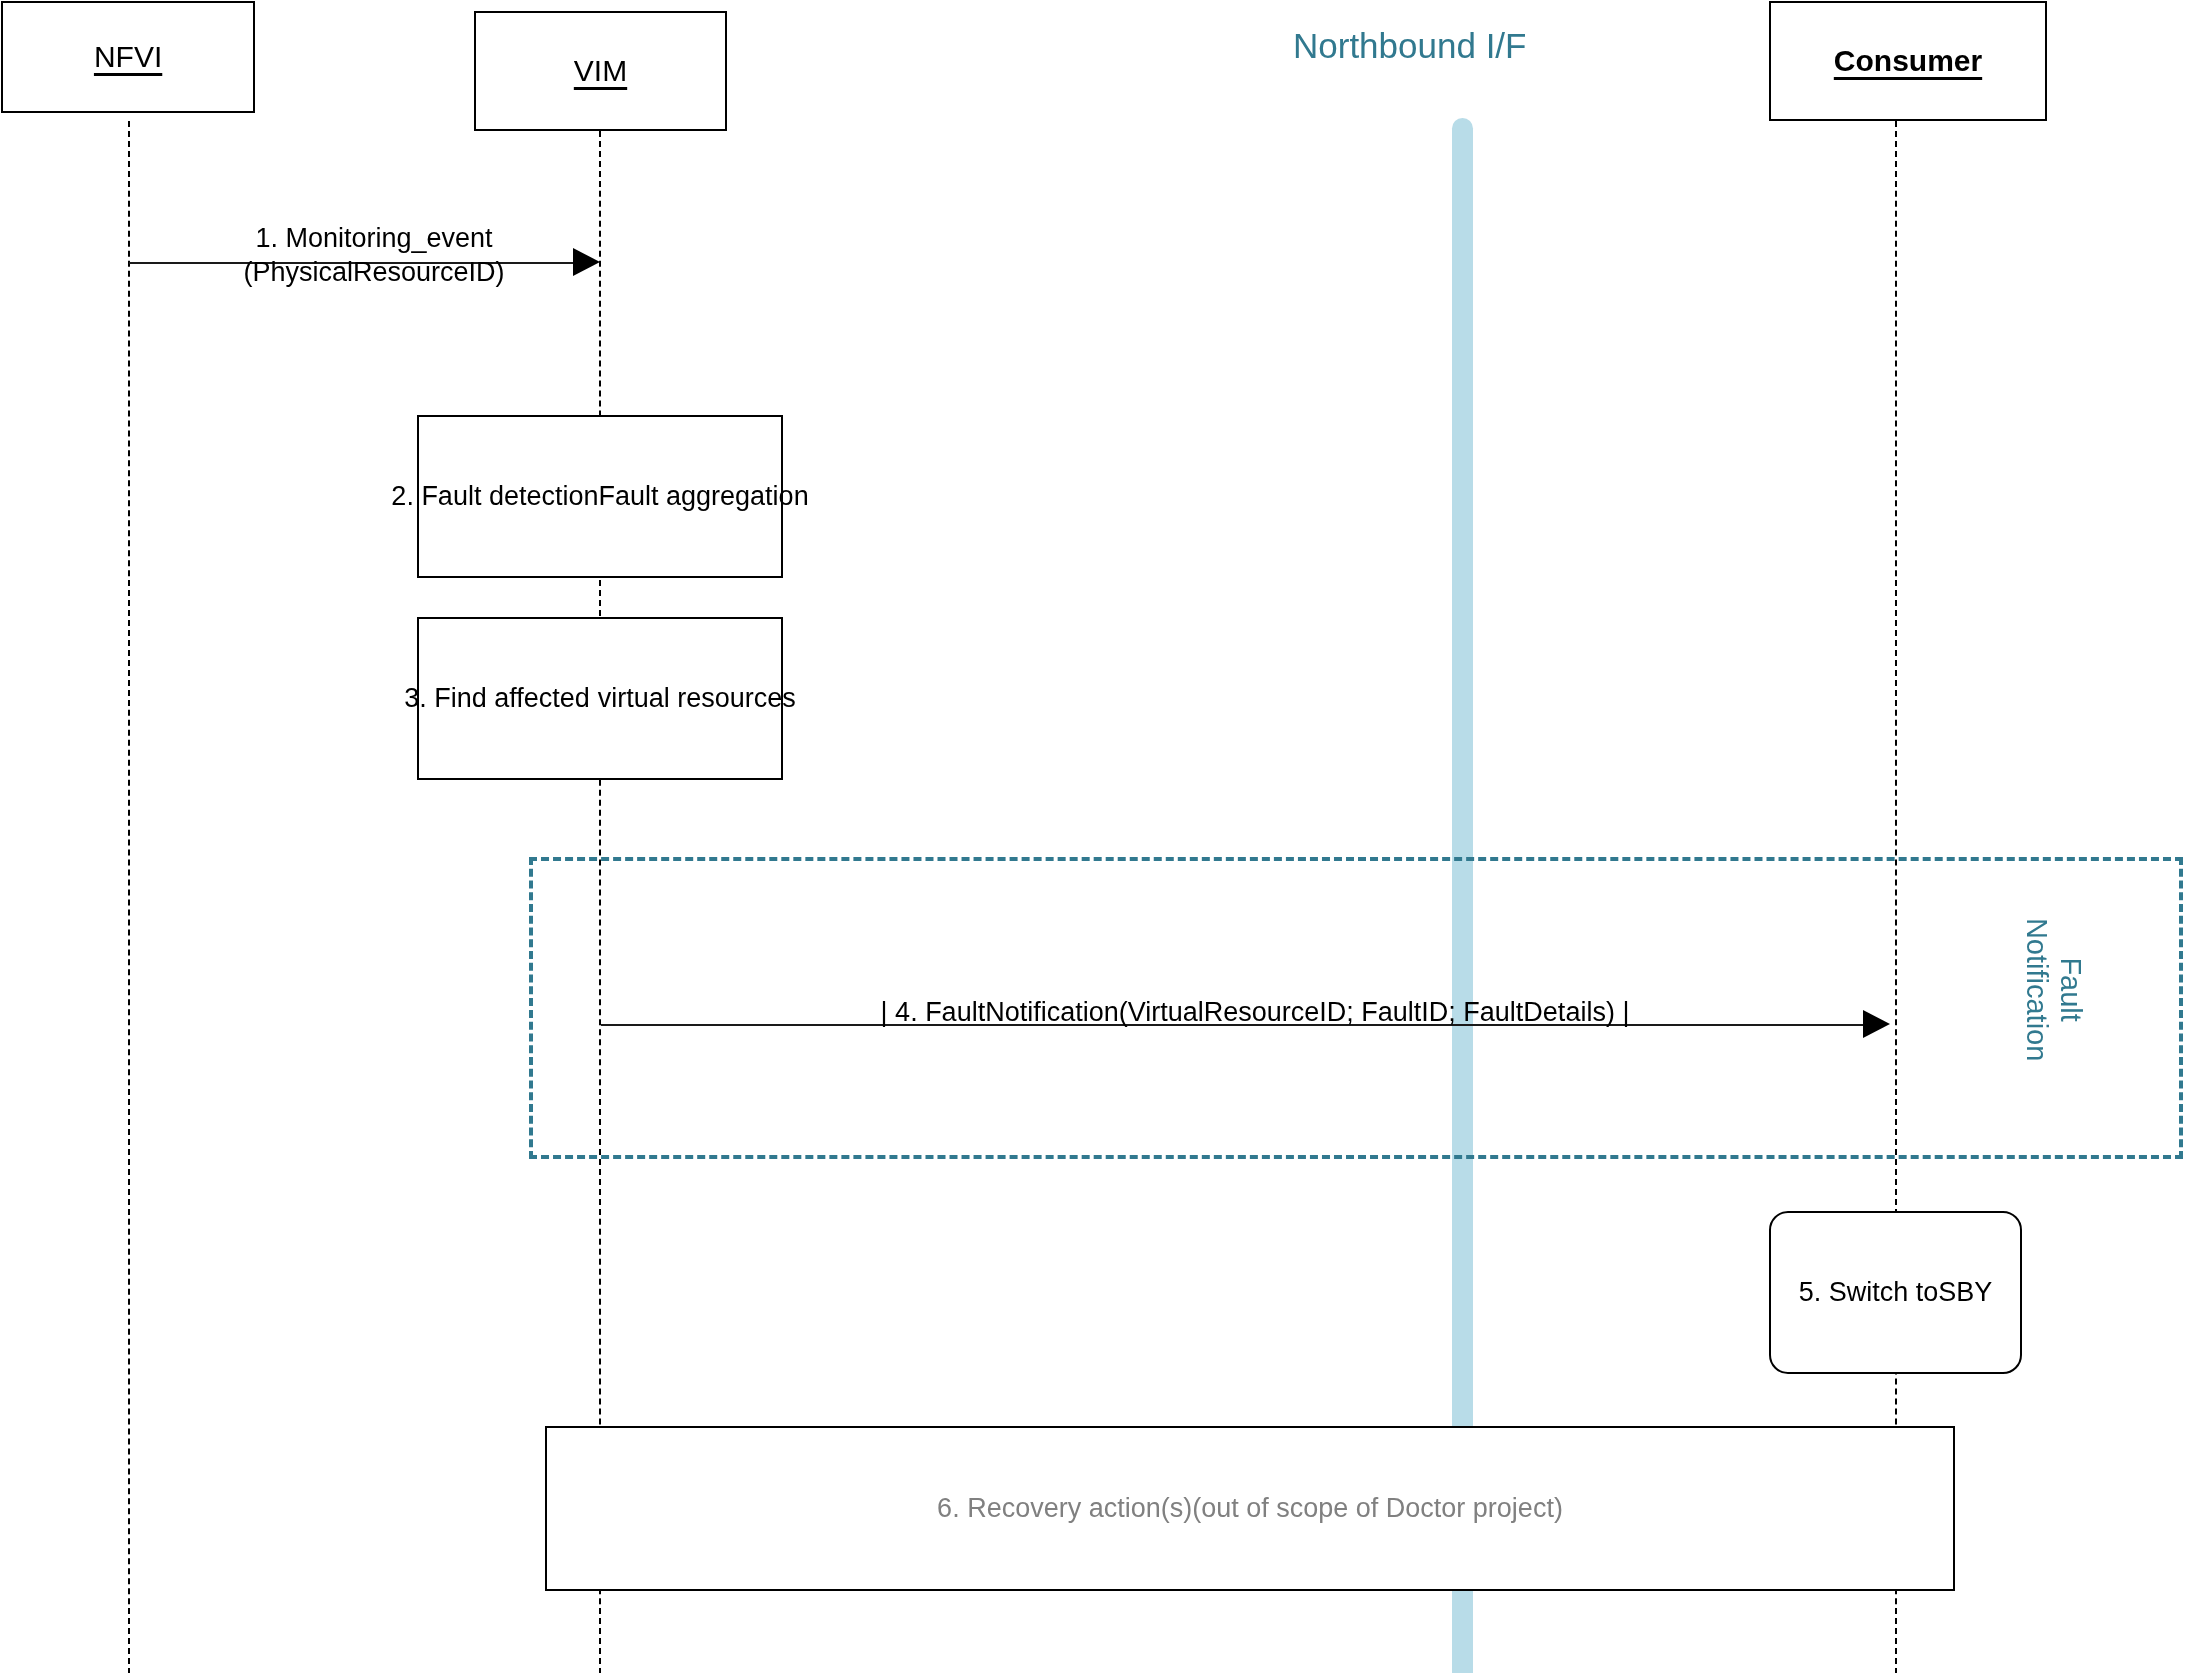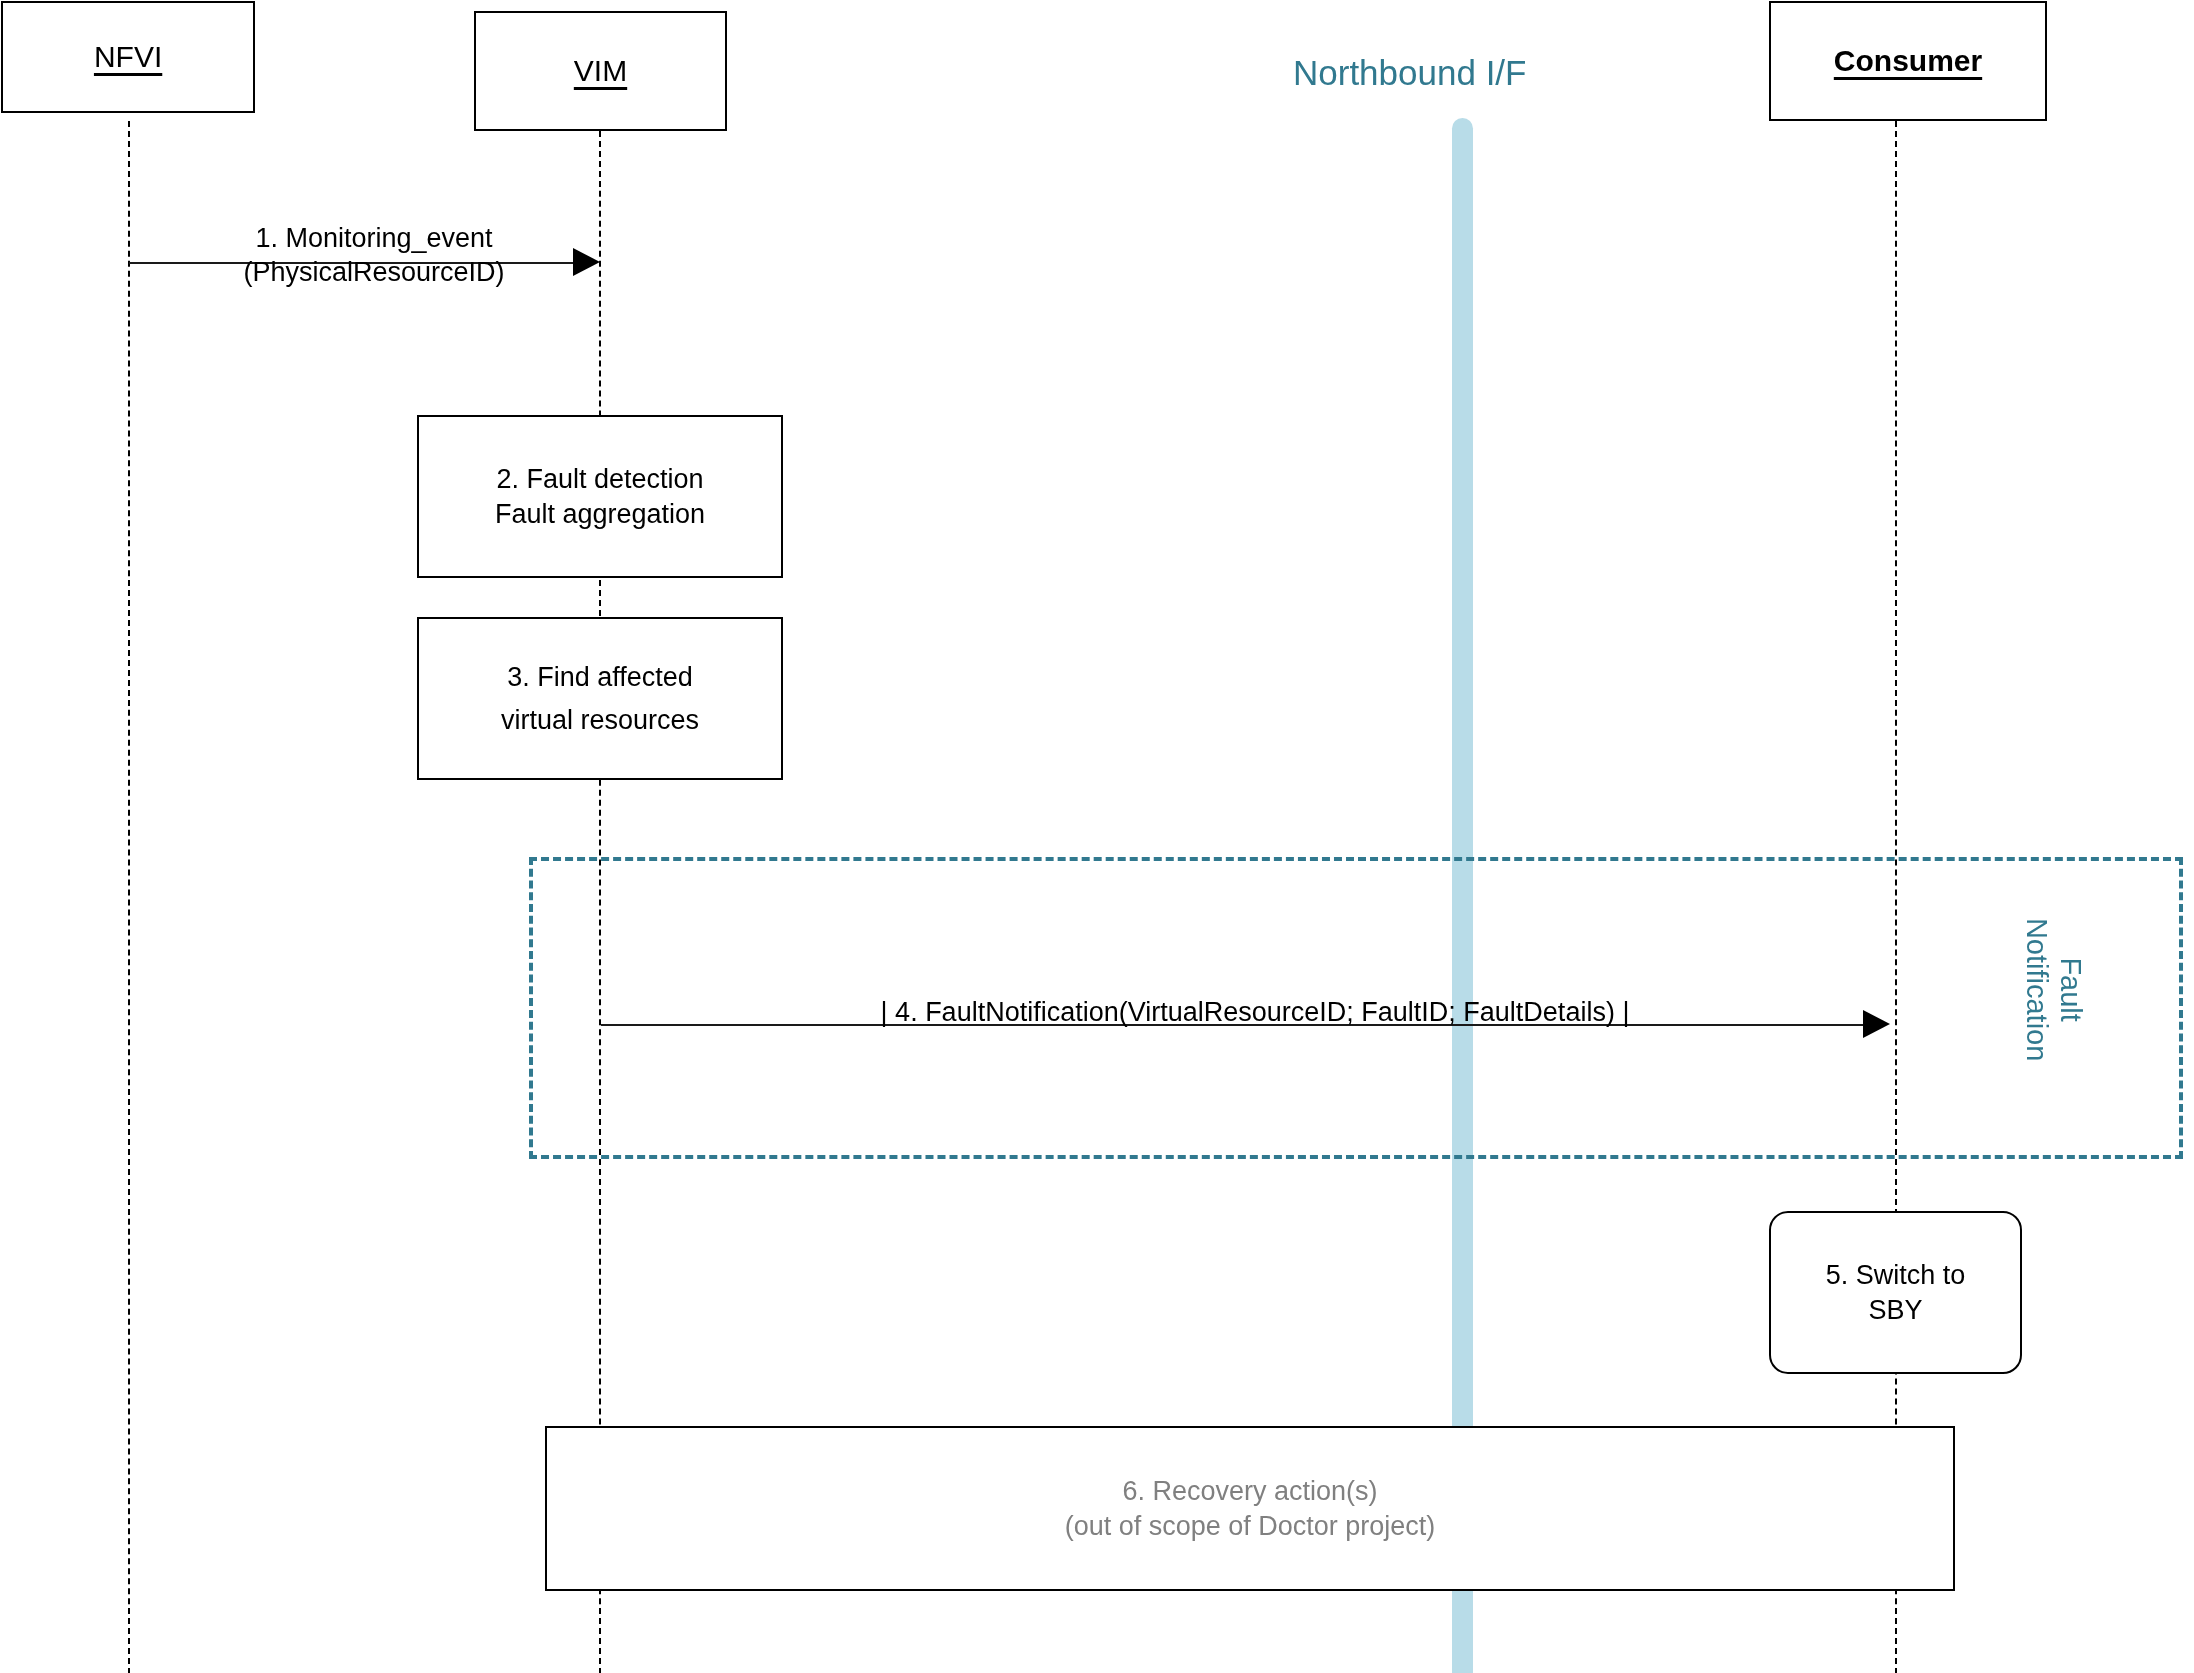--- a/index.html
+++ b/index.html
@@ -48,31 +48,30 @@
     position: absolute;
     background: #b8dce8;
     border-radius: 10.7px 10.7px 0 0;
   }
   .nbi-title {
     position: absolute;
     color: #31798f;
     font-size: 35px;
     white-space: nowrap;
     line-height: 1;
-    margin-top: 27px;
   }
 
   
   .act-box {
     position: absolute;
     box-sizing: border-box;
     border: 2.3px solid #000000;
     background: #ffffff;
     display: flex;
-    flex-direction: column;
+    flex-direction: row;
     align-items: center;
     justify-content: center;
     text-align: center;
   }
   .act-line {
     font-size: 27px;
     color: #000000;
     line-height: 1.28;
     white-space: nowrap;
   }

